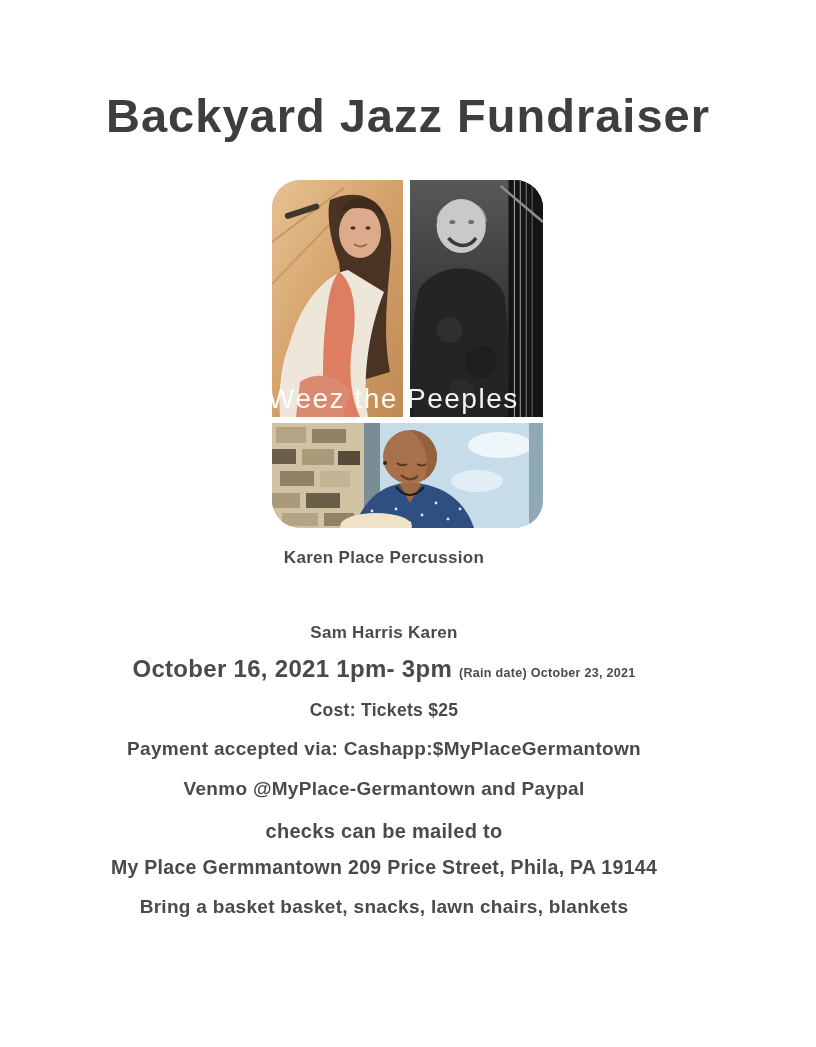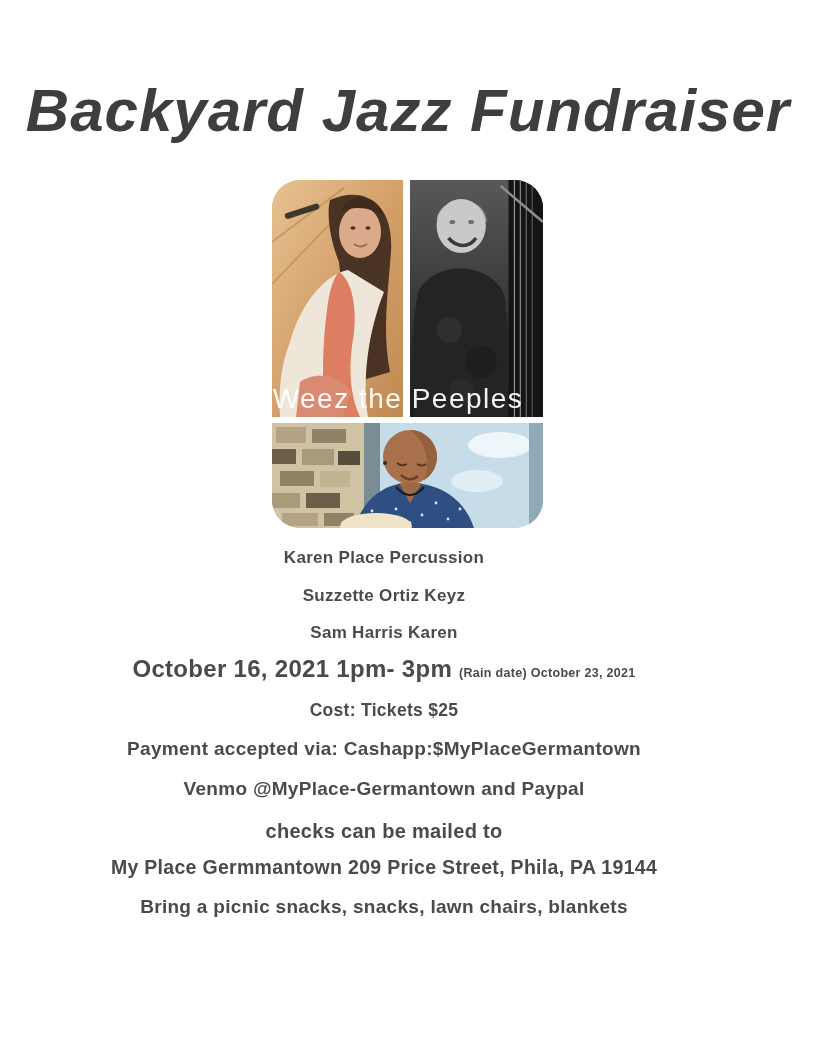--- a/index.html
+++ b/index.html
@@ -6,38 +6,36 @@
   .page {
     position: relative;
     width: 816px;
     height: 1047px;
     background: #ffffff;
     font-family: "Liberation Sans", sans-serif;
     overflow: hidden;
   }
   .title {
     position: absolute;
-    top: 76px;
+    top: 88px;
     left: 0;
     width: 100%;
     margin: 0;
     text-align: center;
-    font-size: 60px;
+    font-size: 47px;
     font-weight: bold;
     letter-spacing: 1px;
     color: #3e3e40;
-    font-style: italic;
   }
   .collage {
     position: absolute;
     left: 272px;
     top: 180px;
     width: 271px;
     height: 348px;
-    text-align: center;
   }
   .photo { position: absolute; overflow: hidden; background: #ddd; }
   .photo svg { display: block; width: 100%; height: 100%; }
   .photo-tl { left: 0; top: 0; width: 131px; height: 237px; border-top-left-radius: 28px; }
   .photo-tr { left: 138px; top: 0; width: 133px; height: 237px; border-top-right-radius: 28px; }
   .photo-b  { left: 0; top: 243px; width: 271px; height: 105px;
               border-bottom-left-radius: 28px; border-bottom-right-radius: 28px; }
   .band-name {
     position: absolute;
     left: -4px;
@@ -171,25 +169,24 @@
         <path d="M127 60 L138 80 L150 60 Z" fill="#9c6b45"></path>
         <path d="M124 64 q14 16 28 0" stroke="#1a1a1a" stroke-width="2" fill="none"></path>
         <ellipse cx="104" cy="103" rx="36" ry="13" fill="#efe3c8"></ellipse>
       </svg>
     </div>
 
     <div class="band-name">Weez the Peeples</div>
   </div>
 
   <p class="line member line-karen">Karen Place Percussion</p>
-  <p class="line member line-suzzette">Suzzette Ortiz Keyz</p>
   <p class="line member line-sam">Sam Harris Karen</p>
 
   <p class="line line-date"><span>October 16, 2021 1pm- 3pm</span> <span class="rain-date">(Rain date) October 23, 2021</span></p>
 
   <p class="line line-cost">Cost: Tickets $25</p>
   <p class="line line-payment">Payment accepted via: Cashapp:$MyPlaceGermantown</p>
   <p class="line line-venmo">Venmo @MyPlace-Germantown and Paypal</p>
   <p class="line line-checks">checks can be mailed to</p>
   <p class="line line-address">My Place Germmantown 209 Price Street, Phila, PA 19144</p>
-  <p class="line line-bring">Bring a picnic snacks, snacks, lawn chairs, blankets</p>
+  <p class="line line-bring">Bring a basket basket, snacks, lawn chairs, blankets</p>
 
 </div>
 
 </body></html>

